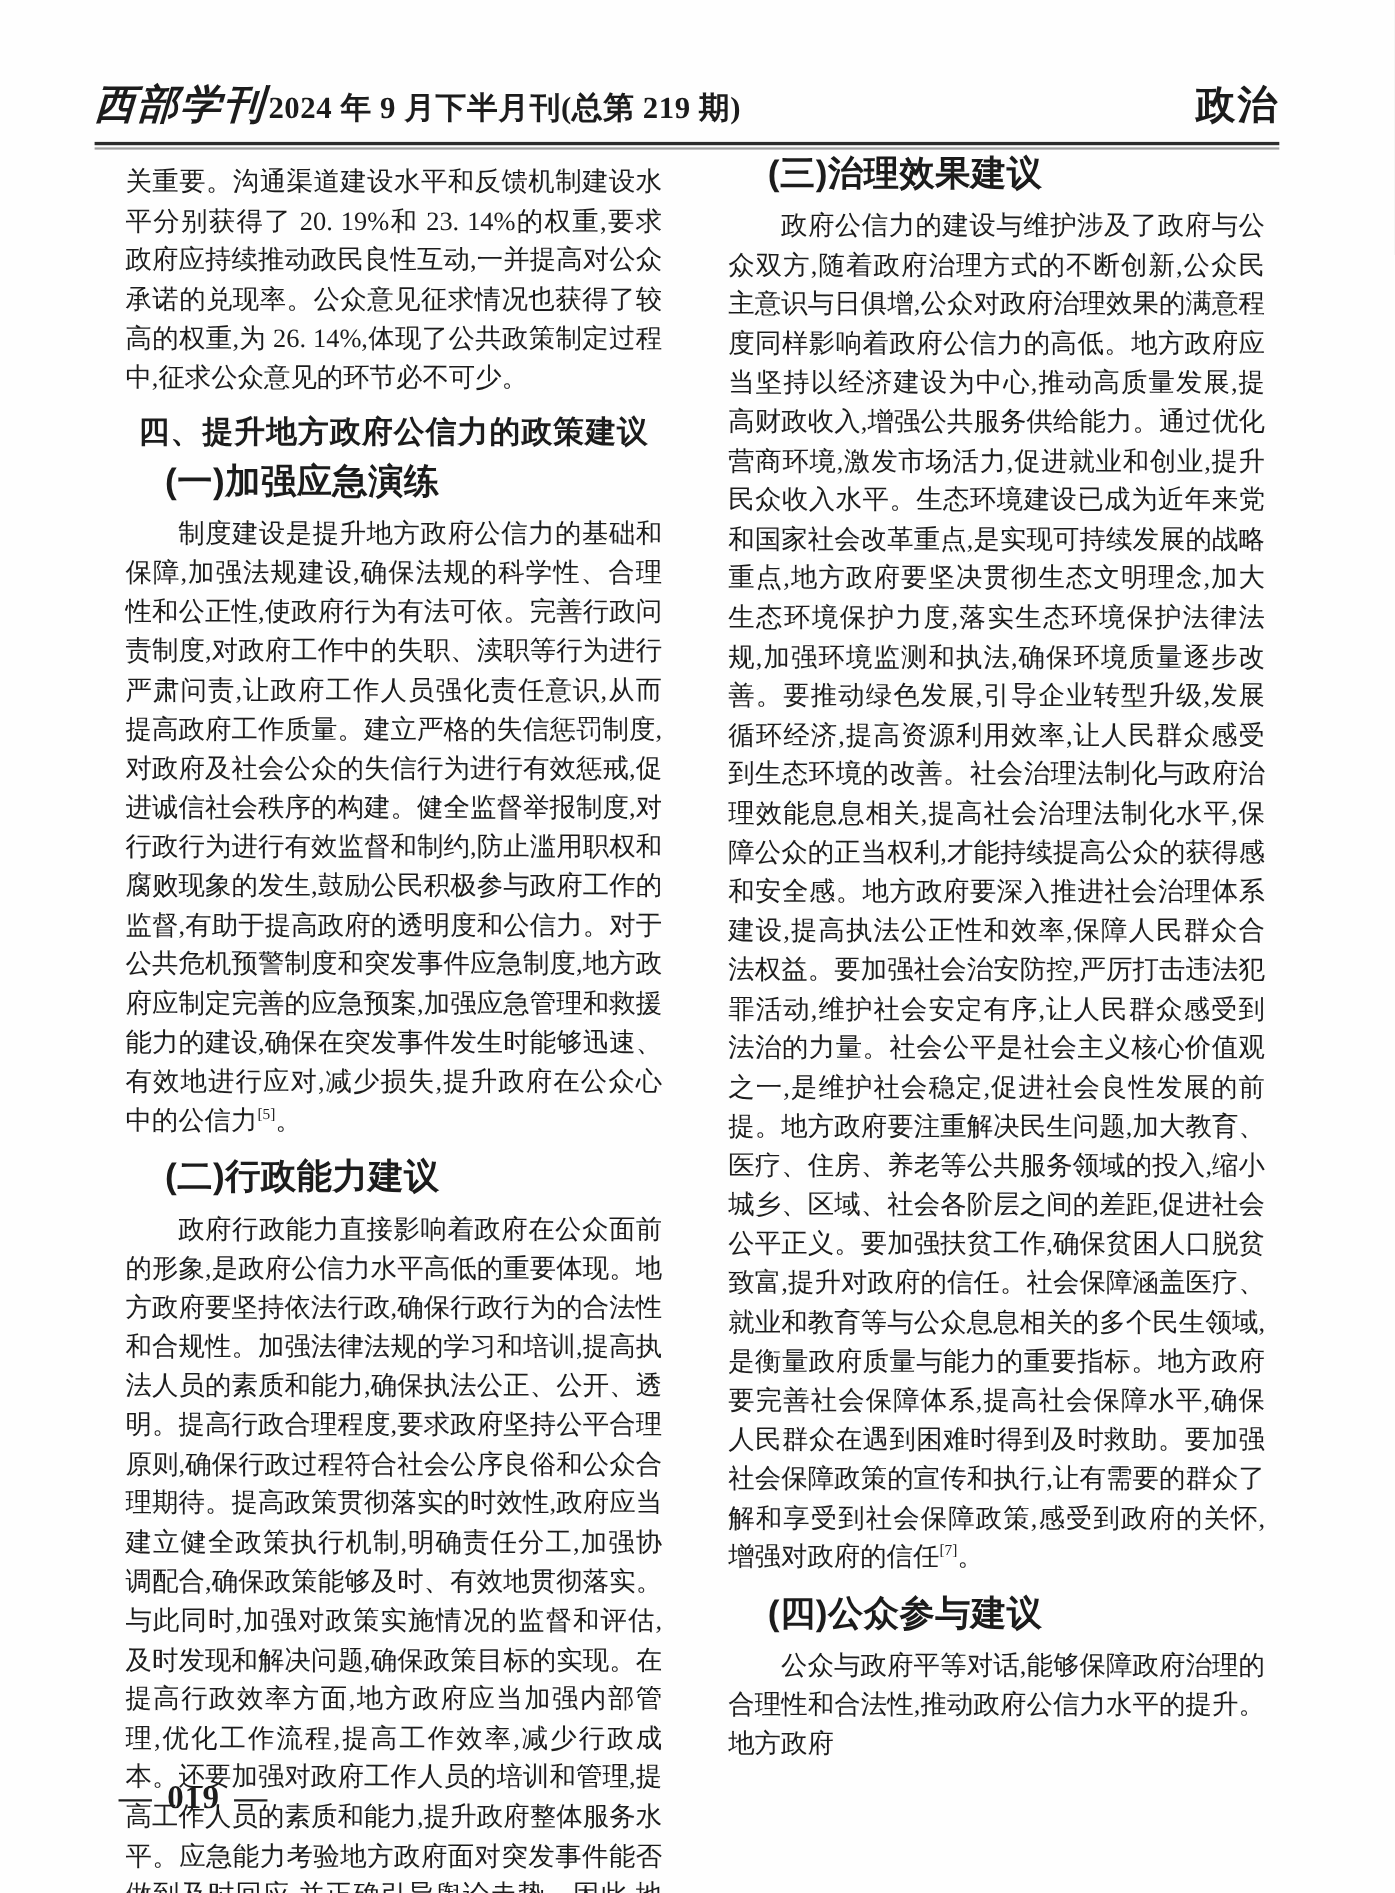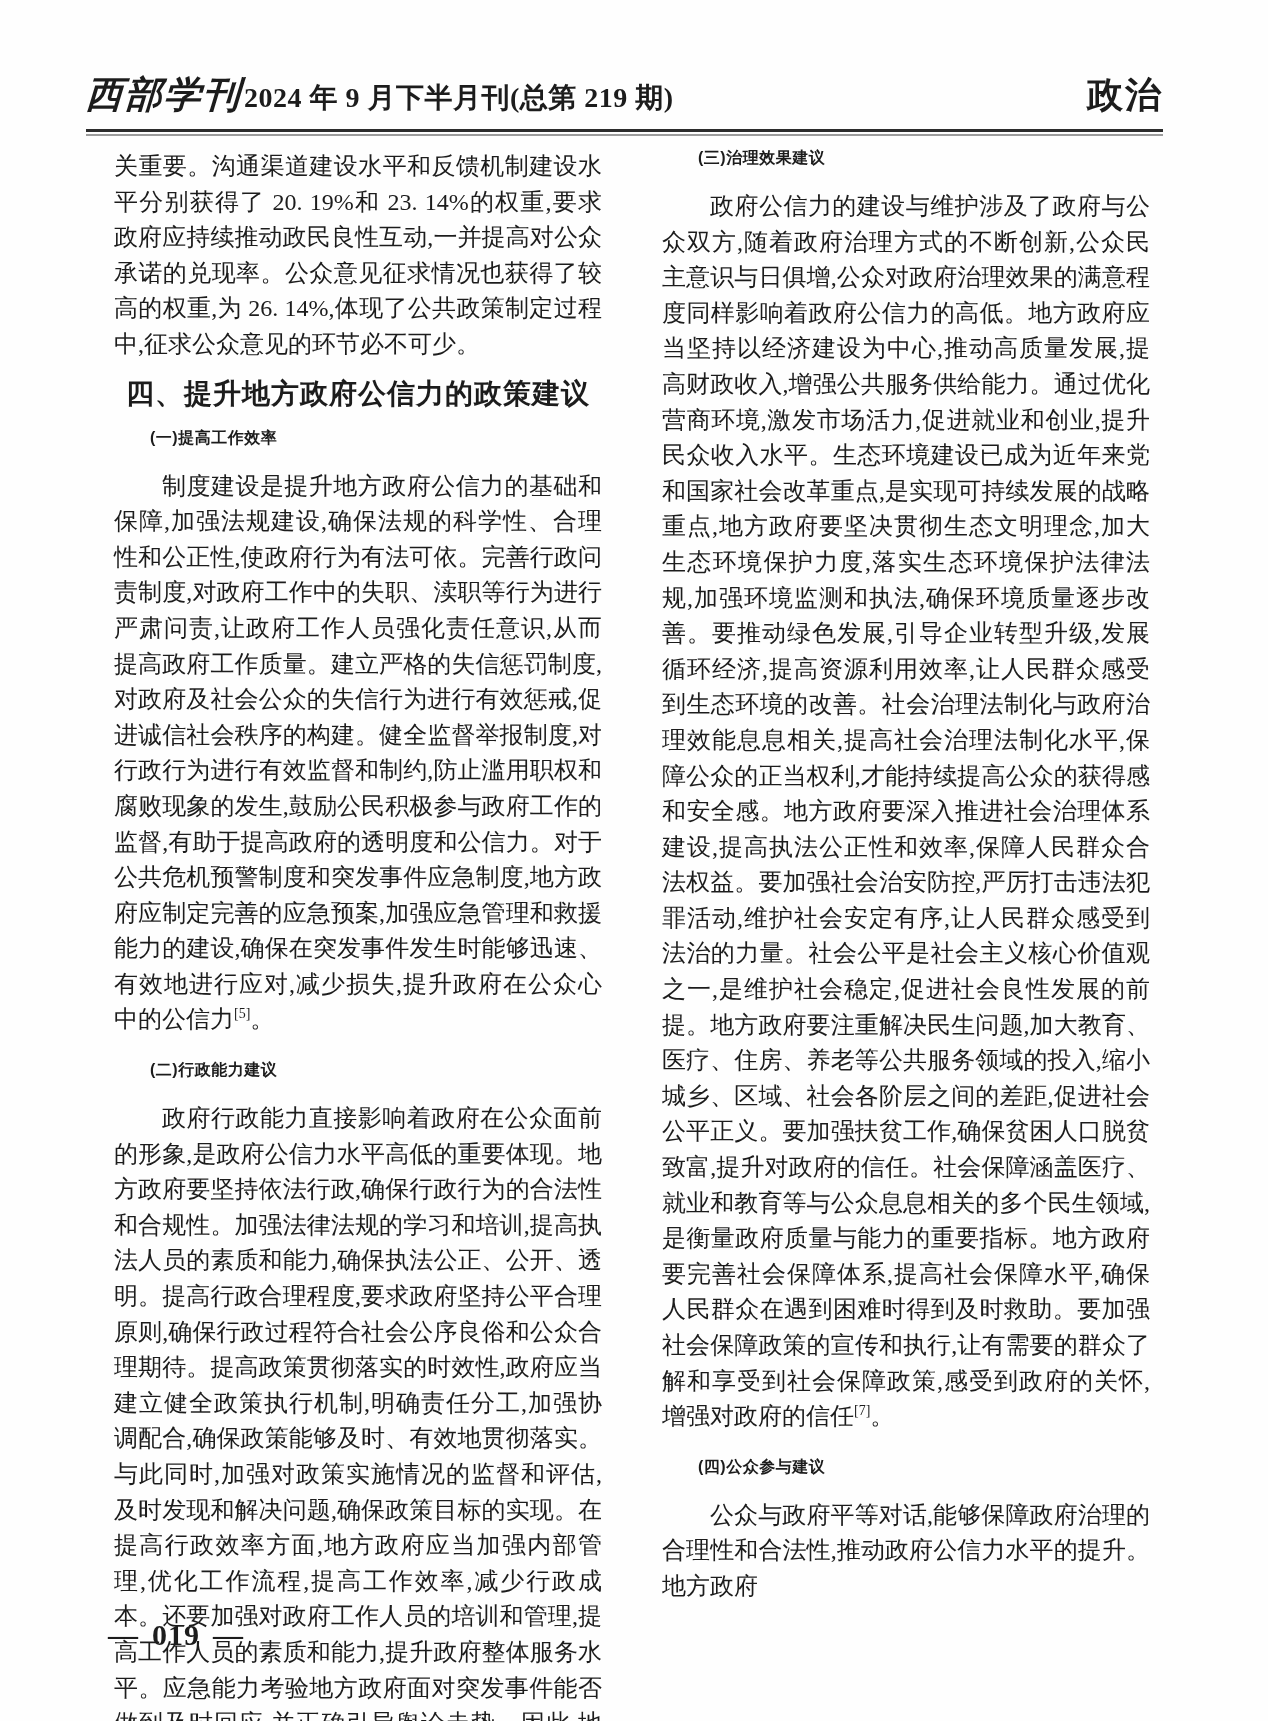--- a/index.html
+++ b/index.html
@@ -77,21 +77,21 @@
     font-family: Liberation Mono, monospace;
     font-size: 28px;
     font-weight: bold;
     text-align: center;
     margin: 4px 0 2px 0;
     line-height: 41px;
     letter-spacing: 1px;
   }
   h2.subsection {
     font-family: "Liberation Sans", "DejaVu Sans", sans-serif;
-    font-size: 16px;
+    font-size: 32px;
     font-weight: bold;
     margin: 1px 0;
     padding-left: 48px;
     line-height: 39px;
     letter-spacing: 0.5px;
     text-align: left;
   }
   sup.ref {
     font-size: 14px;
     line-height: 0;
@@ -125,21 +125,21 @@
       <span class="category">政治</span>
     </div>
     <div class="rule"></div>
   </div>
 
   <div class="columns">
 
     <div class="col">
       <p>关重要。沟通渠道建设水平和反馈机制建设水平分别获得了 20. 19%和 23. 14%的权重,要求政府应持续推动政民良性互动,一并提高对公众承诺的兑现率。公众意见征求情况也获得了较高的权重,为 26. 14%,体现了公共政策制定过程中,征求公众意见的环节必不可少。</p>
       <h1 class="section">四、提升地方政府公信力的政策建议</h1>
-      <h2 class="subsection">(一)提高工作效率</h2>
+      <h2 class="subsection">(一)加强应急演练</h2>
       <p class="indent"><span>制度建设是提升地方政府公信力的基础和保障,加强法规建设,确保法规的科学性、合理性和公正性,使政府行为有法可依。完善行政问责制度,对政府工作中的失职、渎职等行为进行严肃问责,让政府工作人员强化责任意识,从而提高政府工作质量。建立严格的失信惩罚制度,对政府及社会公众的失信行为进行有效惩戒,促进诚信社会秩序的构建。健全监督举报制度,对行政行为进行有效监督和制约,防止滥用职权和腐败现象的发生,鼓励公民积极参与政府工作的监督,有助于提高政府的透明度和公信力。对于公共危机预警制度和突发事件应急制度,地方政府应制定完善的应急预案,加强应急管理和救援能力的建设,确保在突发事件发生时能够迅速、有效地进行应对,减少损失,提升政府在公众心中的公信力</span><sup class="ref">[5]</sup><span>。</span></p>
       <h2 class="subsection">(二)行政能力建议</h2>
       <p class="indent">政府行政能力直接影响着政府在公众面前的形象,是政府公信力水平高低的重要体现。地方政府要坚持依法行政,确保行政行为的合法性和合规性。加强法律法规的学习和培训,提高执法人员的素质和能力,确保执法公正、公开、透明。提高行政合理程度,要求政府坚持公平合理原则,确保行政过程符合社会公序良俗和公众合理期待。提高政策贯彻落实的时效性,政府应当建立健全政策执行机制,明确责任分工,加强协调配合,确保政策能够及时、有效地贯彻落实。与此同时,加强对政策实施情况的监督和评估,及时发现和解决问题,确保政策目标的实现。在提高行政效率方面,地方政府应当加强内部管理,优化工作流程,提高工作效率,减少行政成本。还要加强对政府工作人员的培训和管理,提高工作人员的素质和能力,提升政府整体服务水平。应急能力考验地方政府面对突发事件能否做到及时回应,并正确引导舆论走势。因此,地方政府在建立健全突发事件应急机制的基础上,加强应急演练,提高应对突发事件的能力。</p>
     </div>
 
     <div class="col">
       <h2 class="subsection">(三)治理效果建议</h2>
       <p class="indent"><span>政府公信力的建设与维护涉及了政府与公众双方,随着政府治理方式的不断创新,公众民主意识与日俱增,公众对政府治理效果的满意程度同样影响着政府公信力的高低。地方政府应当坚持以经济建设为中心,推动高质量发展,提高财政收入,增强公共服务供给能力。通过优化营商环境,激发市场活力,促进就业和创业,提升民众收入水平。生态环境建设已成为近年来党和国家社会改革重点,是实现可持续发展的战略重点,地方政府要坚决贯彻生态文明理念,加大生态环境保护力度,落实生态环境保护法律法规,加强环境监测和执法,确保环境质量逐步改善。要推动绿色发展,引导企业转型升级,发展循环经济,提高资源利用效率,让人民群众感受到生态环境的改善。社会治理法制化与政府治理效能息息相关,提高社会治理法制化水平,保障公众的正当权利,才能持续提高公众的获得感和安全感。地方政府要深入推进社会治理体系建设,提高执法公正性和效率,保障人民群众合法权益。要加强社会治安防控,严厉打击违法犯罪活动,维护社会安定有序,让人民群众感受到法治的力量。社会公平是社会主义核心价值观之一,是维护社会稳定,促进社会良性发展的前提。地方政府要注重解决民生问题,加大教育、医疗、住房、养老等公共服务领域的投入,缩小城乡、区域、社会各阶层之间的差距,促进社会公平正义。要加强扶贫工作,确保贫困人口脱贫致富,提升对政府的信任。社会保障涵盖医疗、就业和教育等与公众息息相关的多个民生领域,是衡量政府质量与能力的重要指标。地方政府要完善社会保障体系,提高社会保障水平,确保人民群众在遇到困难时得到及时救助。要加强社会保障政策的宣传和执行,让有需要的群众了解和享受到社会保障政策,感受到政府的关怀,增强对政府的信任</span><sup class="ref">[7]</sup><span>。</span></p>
       <h2 class="subsection">(四)公众参与建议</h2>
       <p class="indent">公众与政府平等对话,能够保障政府治理的合理性和合法性,推动政府公信力水平的提升。地方政府</p>

